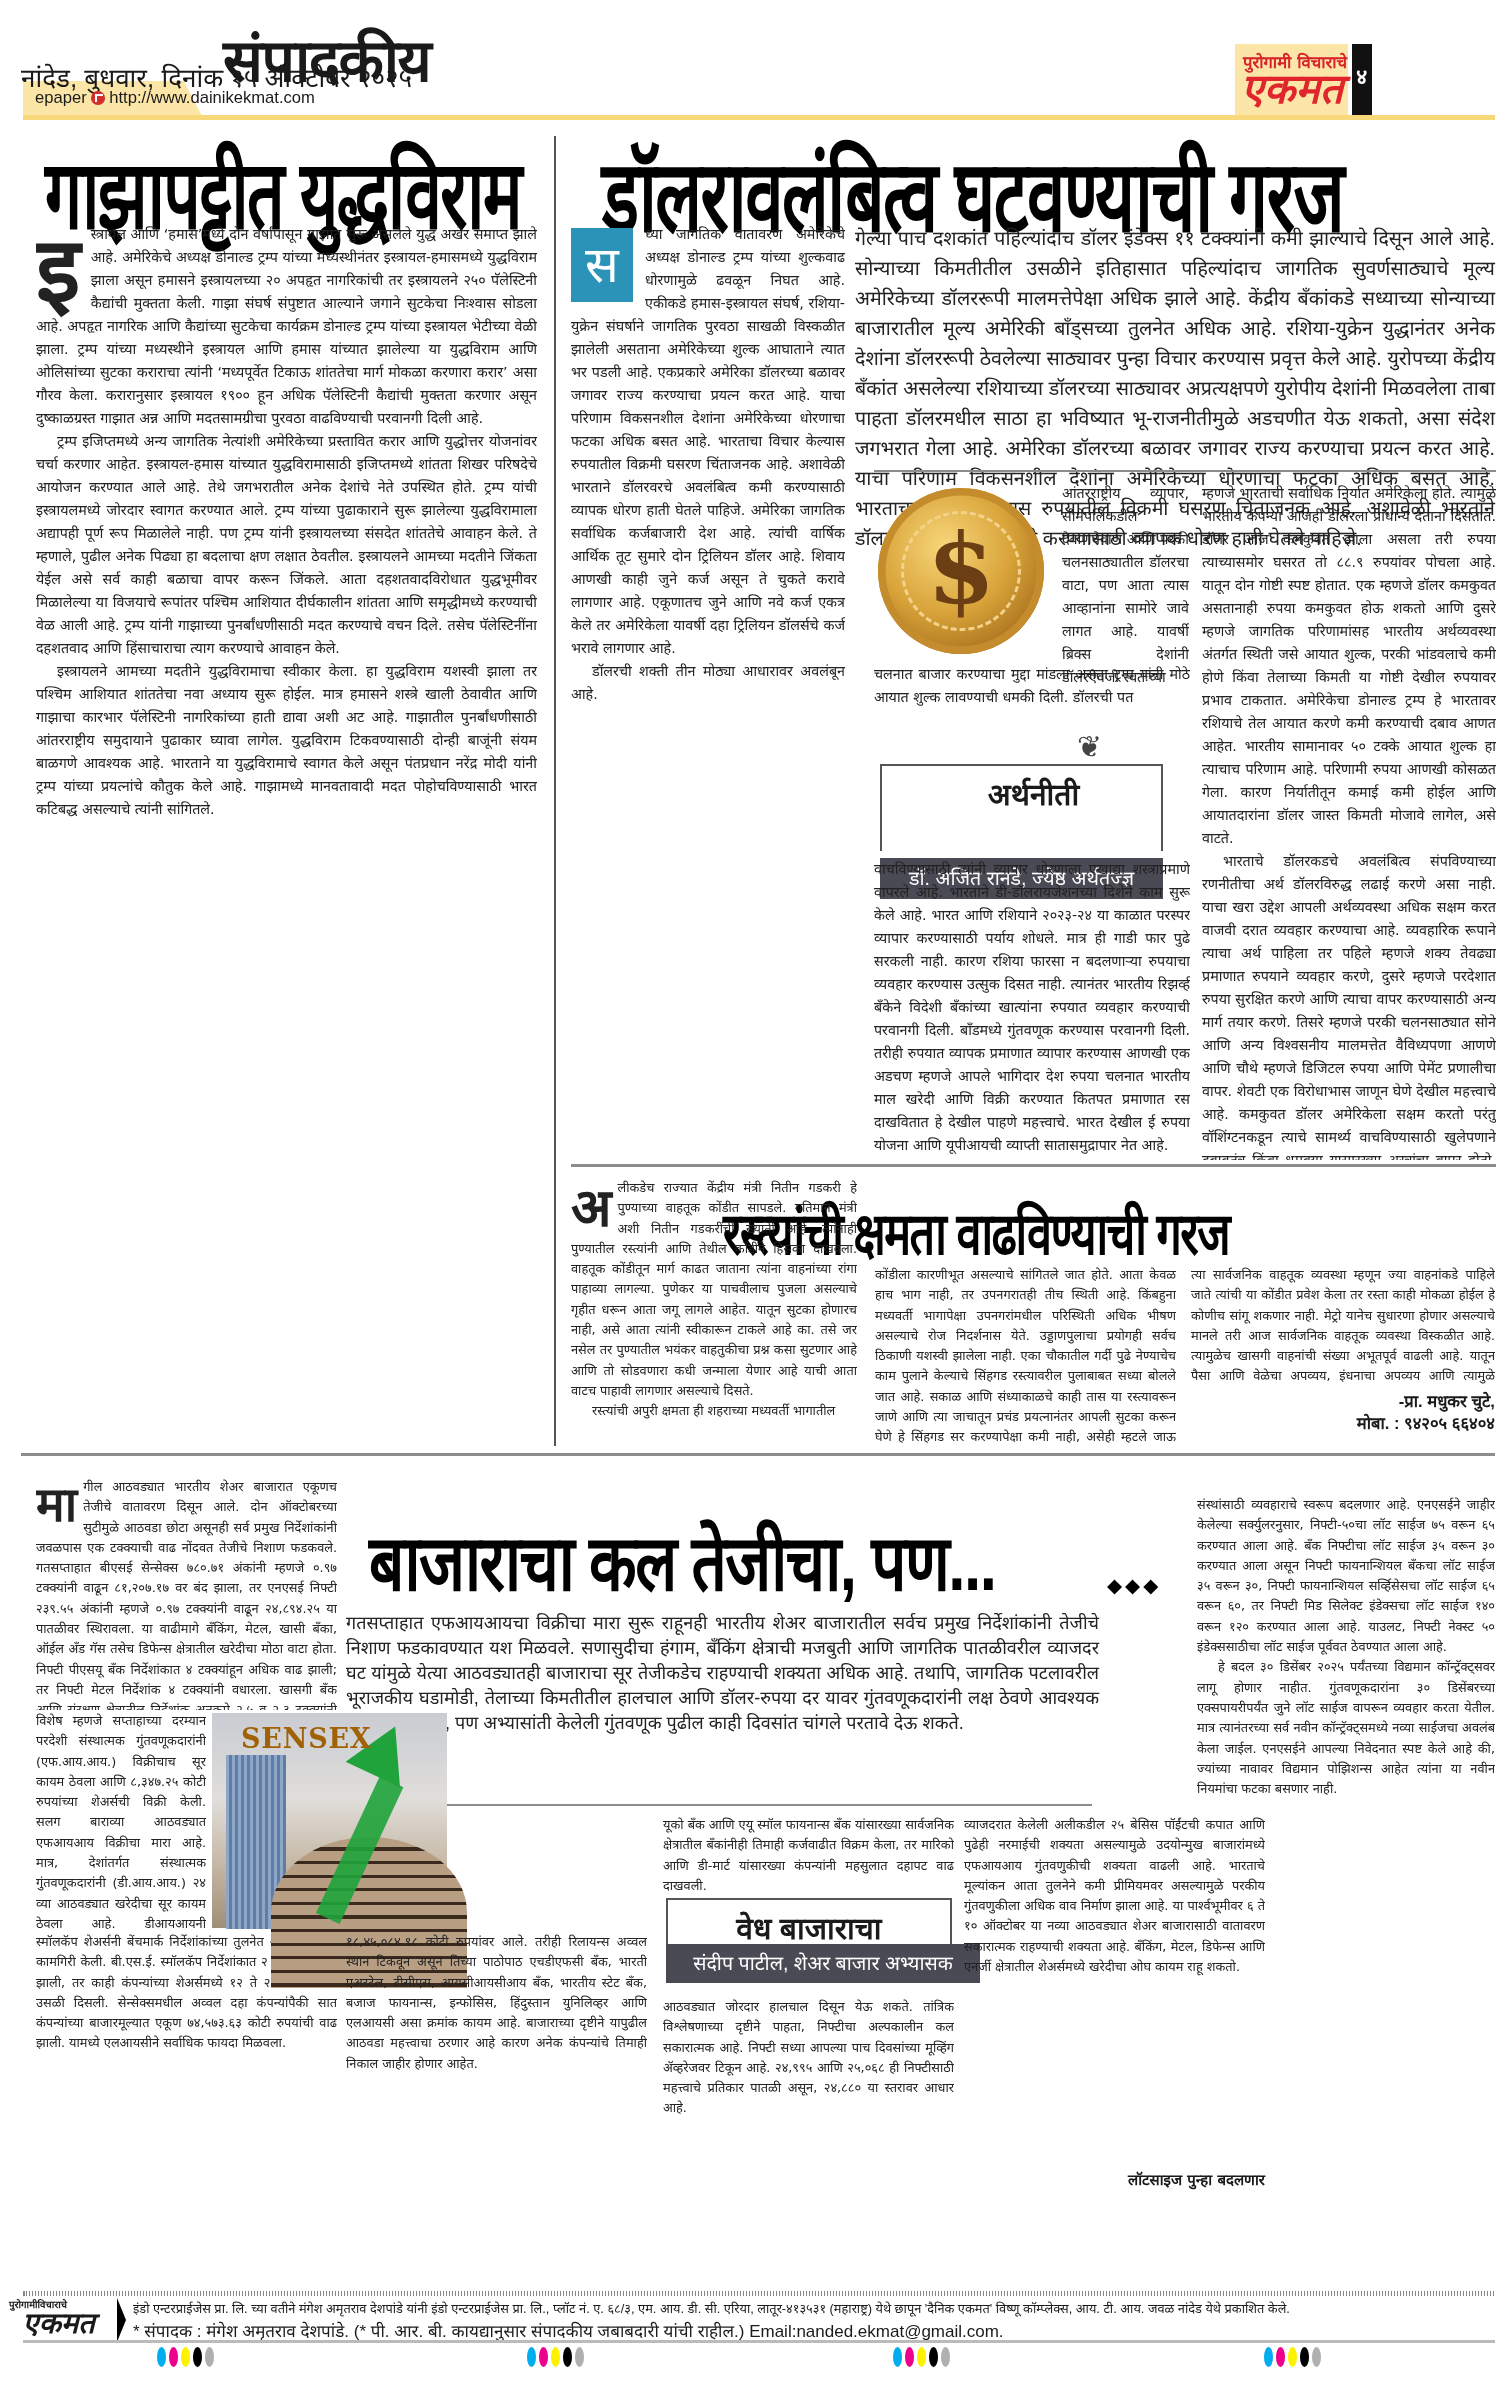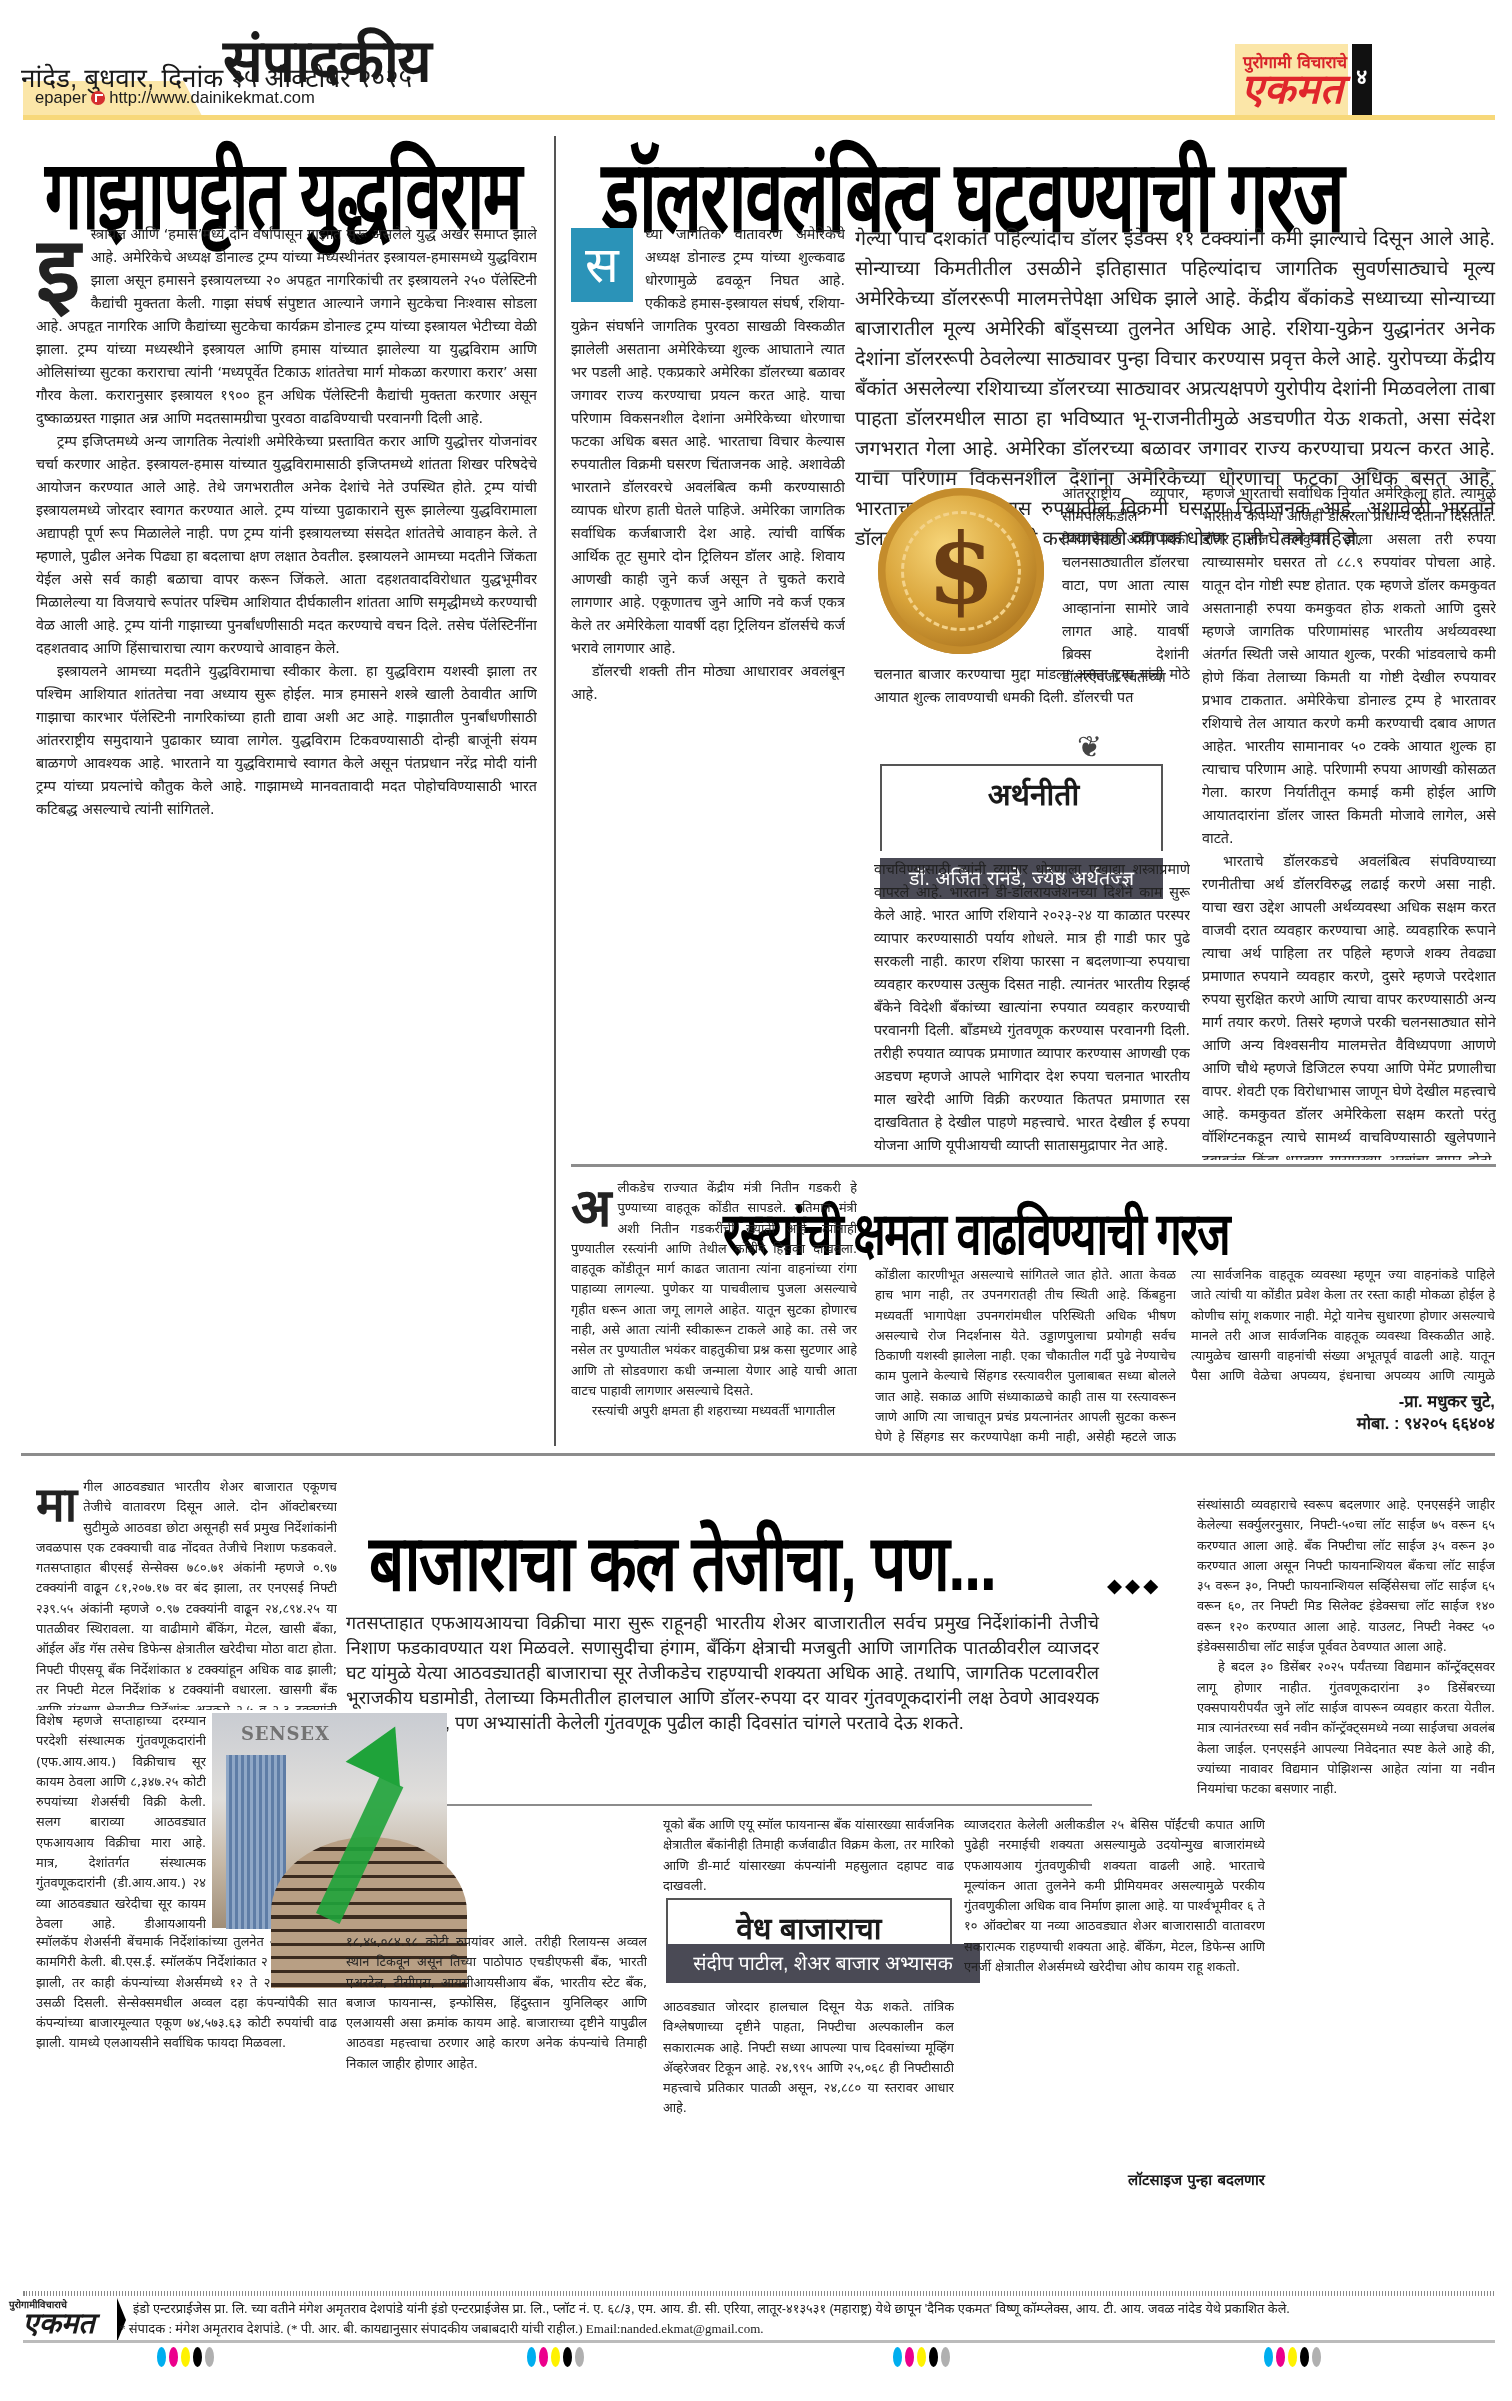--- a/index.html
+++ b/index.html
@@ -49,38 +49,38 @@
   
   #coin { left: 878px; top: 488px; width: 166px; height: 166px; border-radius: 50%;
     background: radial-gradient(circle at 40% 35%, #f7d67a 0%, #d9a43a 45%, #a66e1c 80%, #7a4f12 100%);
     box-shadow: 0 0 0 7.5px #c48c2c inset; }
   #coin-inner { left: 901px; top: 511px; width: 120px; height: 120px; border-radius: 50%; border: 3px dashed #f3d28a; }
   #coin-dollar { left: 878px; top: 512px; width: 166px; text-align: center; font-size: 98px; font-weight: bold; color: #6b3e14; line-height: 113px; font-family:"DejaVu Serif", serif; }
 
   
   #sensex-img { left: 212px; top: 1713px; width: 235px; height: 215px;
     background: linear-gradient(180deg, #c9ccd2 0%, #e0dedb 40%, #c6b8a6 70%, #a08e78 100%); overflow: hidden; }
-  #sensex-label { left: 241px; top: 1723px; font-size: 18px; font-weight: bold; color: #737373; font-family:"DejaVu Serif", serif; letter-spacing: 0.8px; }
+  #sensex-label { left: 241px; top: 1723px; font-size: 27px; font-weight: bold; color: #a16207; font-family:"DejaVu Serif", serif; letter-spacing: 0.8px; }
   #tower { left: 226px; top: 1755px; width: 60px; height: 174px; background: repeating-linear-gradient(90deg,#8fa7c6 0 3px,#5f7da6 3px 6px); }
   #dome { left: 271px; top: 1837px; width: 196px; height: 151px; border-radius: 50% 50% 0 0; background: repeating-linear-gradient(180deg,#b89f84 0 10.5px,#3a2a1e 10.5px 13.6px); }
   #arrow-shaft { left: 316px; top: 1762px; width: 25.6px; height: 151px; background: #1fa33a; transform: rotate(25deg); transform-origin: bottom left; opacity: 0.9; }
   #arrow-head { left: 354px; top: 1724px; width: 0; height: 0; border-left: 30px solid transparent; border-right: 30px solid transparent; border-bottom: 53px solid #1fa33a; transform: rotate(25deg); }
 
   .ornament { font-size: 30px; color: #444; }
   .diamonds { font-size: 19.6px; color: #000; letter-spacing: 3px; }
 
   .signature { font-size: 16.6px; font-weight: bold; text-align: right; font-family: "Liberation Sans", sans-serif; }
 
   
   #footer-hatch { left: 22.6px; top: 2291px; width: 1472px; height: 4.5px; background: repeating-linear-gradient(90deg,#888 0 1.5px,#fff 1.5px 3px); }
   #footer-logo-tag { left: 9px; top: 2298px; font-size: 9.8px; font-weight: bold; font-family:"DejaVu Serif", serif; }
   #footer-logo { left: 22.6px; top: 2309px; font-size: 29px; font-weight: bold; font-style: italic; font-family:"DejaVu Serif", serif; line-height: 1; }
   #footer-arrow { left: 117px; top: 2298px; width: 0; height: 0; border-top: 22.6px solid transparent; border-bottom: 22.6px solid transparent; border-left: 9px solid #000; }
   #footer-line1 { left: 133px; top: 2299px; font-size: 12.8px; font-family:"Liberation Sans", sans-serif; }
-  #footer-line2 { left: 119px; top: 2319px; font-size: 13px; font-family:Liberation Serif, serif; }
+  #footer-line2 { left: 133px; top: 2319px; font-size: 17px; font-family:Liberation Sans, sans-serif; }
   #footer-rule { left: 22.6px; top: 2340px; width: 1472px; height: 3px; background: #bbb; }
   .reg { position: absolute; top: 2347px; display: flex; gap: 3px; }
   .reg span { width: 9px; height: 20.3px; border-radius: 50%; display: inline-block; }
 </style>
 </head>
 <body>
 
 <div class="abs" id="epaper-band"></div>
 <div class="abs" id="dateline">नांदेड, बुधवार, दिनांक १५ ऑक्टोबर २०२५</div>
 <div class="abs" id="epaper">

